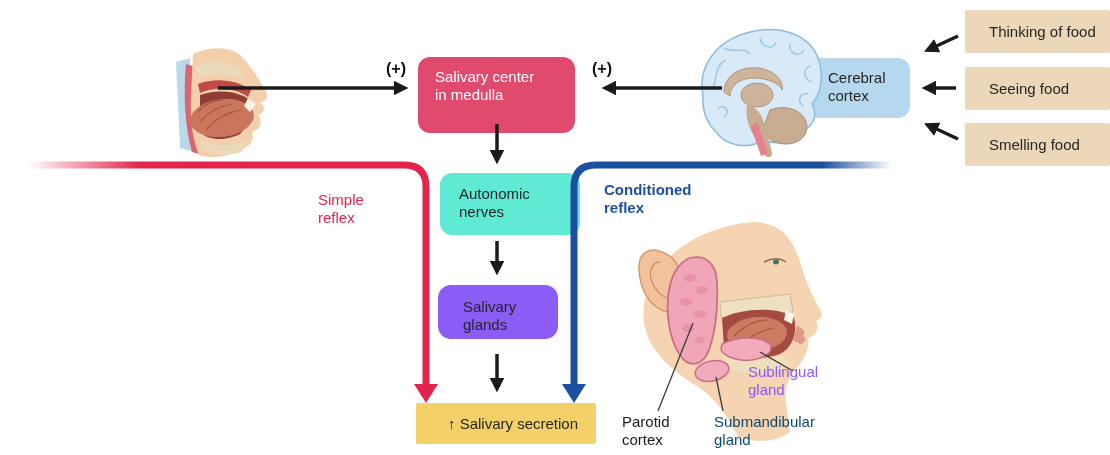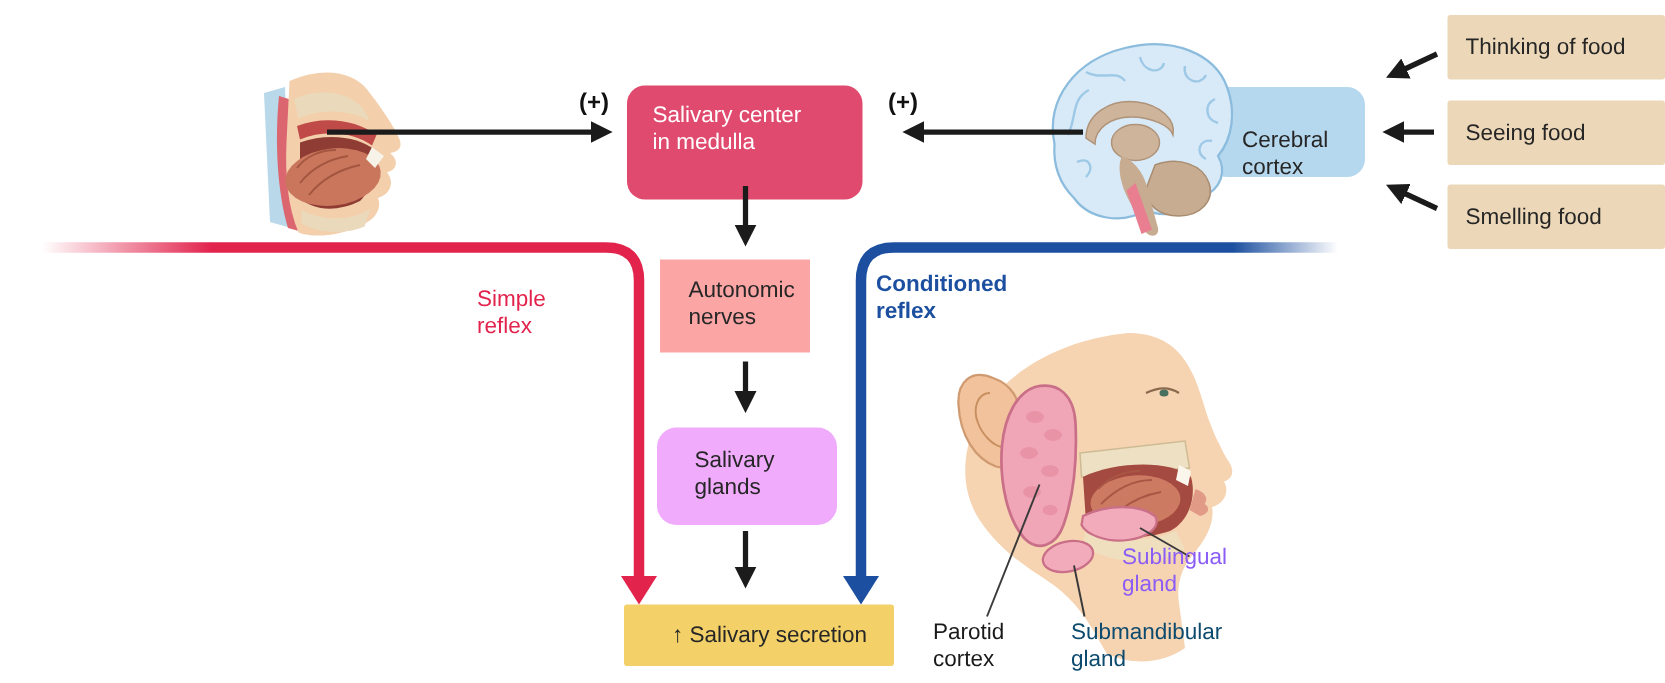--- a/index.html
+++ b/index.html
@@ -13,41 +13,41 @@
   }
   #svg-layer{position:absolute;left:0;top:0;z-index:2;pointer-events:none;}
   .lbl{position:absolute;font-size:15px;line-height:1.18;z-index:3;}
 
   
   #pressure-box{left:10px;top:47px;width:196px;height:84px;background:#f0e3ec;padding:11px 12px;border-radius:10px;}
   #pressure-box .inner{width:150px;}
   #salivary-center-box{left:418px;top:57px;width:157px;height:76px;background:#e04a6e;padding:11px 12px 0 17px;border-radius:12px;color:#ffffff;}
   #salivary-center-box .inner{width:112px;}
   #cortex-box{left:806px;top:58px;width:104px;height:60px;background:#b6d8ee;padding:11px 0 0 22px;border-radius:12px;}
-  #cortex-box .inner{width:66px;margin-top:16px;}
-  #autonomic-box{left:440px;top:173px;width:100px;height:62px;background:#fca5a5;padding:12px 0 0 19px;border-radius:0;}
+  #cortex-box .inner{width:66px;}
+  #autonomic-box{left:440px;top:173px;width:140px;height:62px;background:#5eead4;padding:12px 0 0 19px;border-radius:12px;}
   #autonomic-box .inner{width:88px;}
-  #glands-box{left:438px;top:285px;width:120px;height:65px;background:#f0abfc;padding:13px 0 0 25px;border-radius:13px;}
+  #glands-box{left:438px;top:285px;width:120px;height:54px;background:#8b5cf6;padding:13px 0 0 25px;border-radius:13px;}
   #glands-box .inner{width:64px;}
   #secretion-box{left:416px;top:403px;width:180px;height:41px;background:#f3d168;border-radius:2px;padding:0 0 0 14px;line-height:41px;white-space:nowrap;text-align:center;}
 
   .stimulus{
     position:absolute;left:965px;width:145px;height:43px;background:#ecd8b8;border-radius:2px;
-    font-size:15px;display:flex;align-items:center;padding-left:12px;box-sizing:border-box;white-space:nowrap;z-index:1;
+    font-size:15px;display:flex;align-items:center;padding-left:24px;box-sizing:border-box;white-space:nowrap;z-index:1;
   }
   #stimulus-0{top:10px;}
   #stimulus-1{top:67px;}
   #stimulus-2{top:123px;}
 
   .plus{position:absolute;font-weight:bold;font-size:16px;color:#111;width:36px;text-align:center;z-index:3;}
   #plus-left{left:378px;top:60px;}
   #plus-right{left:584px;top:60px;}
 
   #simple-reflex-label{left:318px;top:179px;width:62px;color:#e2244d;font-weight:normal;margin-top:12px;}
-  #conditioned-reflex-label{left:584px;top:181px;width:100px;color:#1c4f9f;font-weight:bold;}
+  #conditioned-reflex-label{left:604px;top:181px;width:100px;color:#1c4f9f;font-weight:bold;}
 
   #parotid-label{left:622px;top:413px;width:62px;color:#1a1a1a;}
   #submandibular-label{left:714px;top:413px;width:120px;color:#0c4a6e;}
   #sublingual-label{left:748px;top:363px;width:84px;color:#8b5cf6;}
 </style>
 </head>
 <body>
 
 <div id="stage">
 

